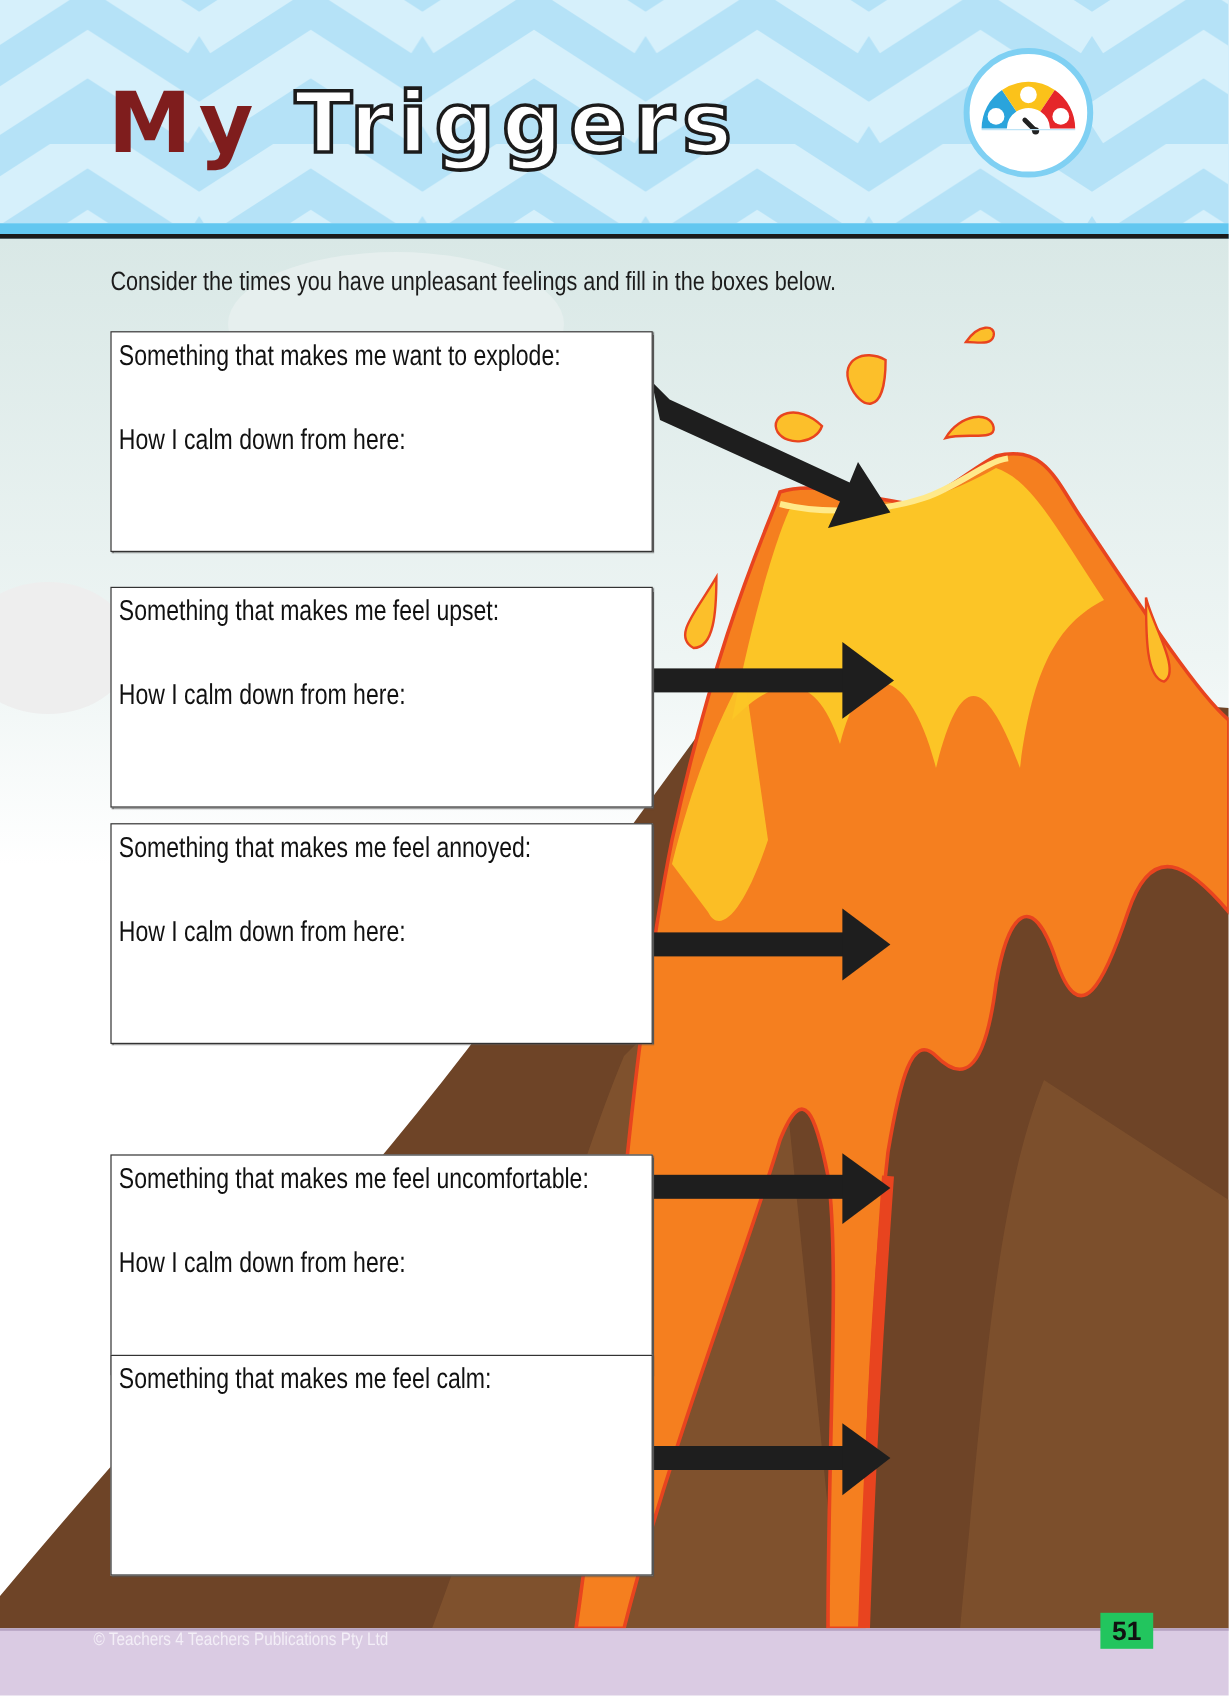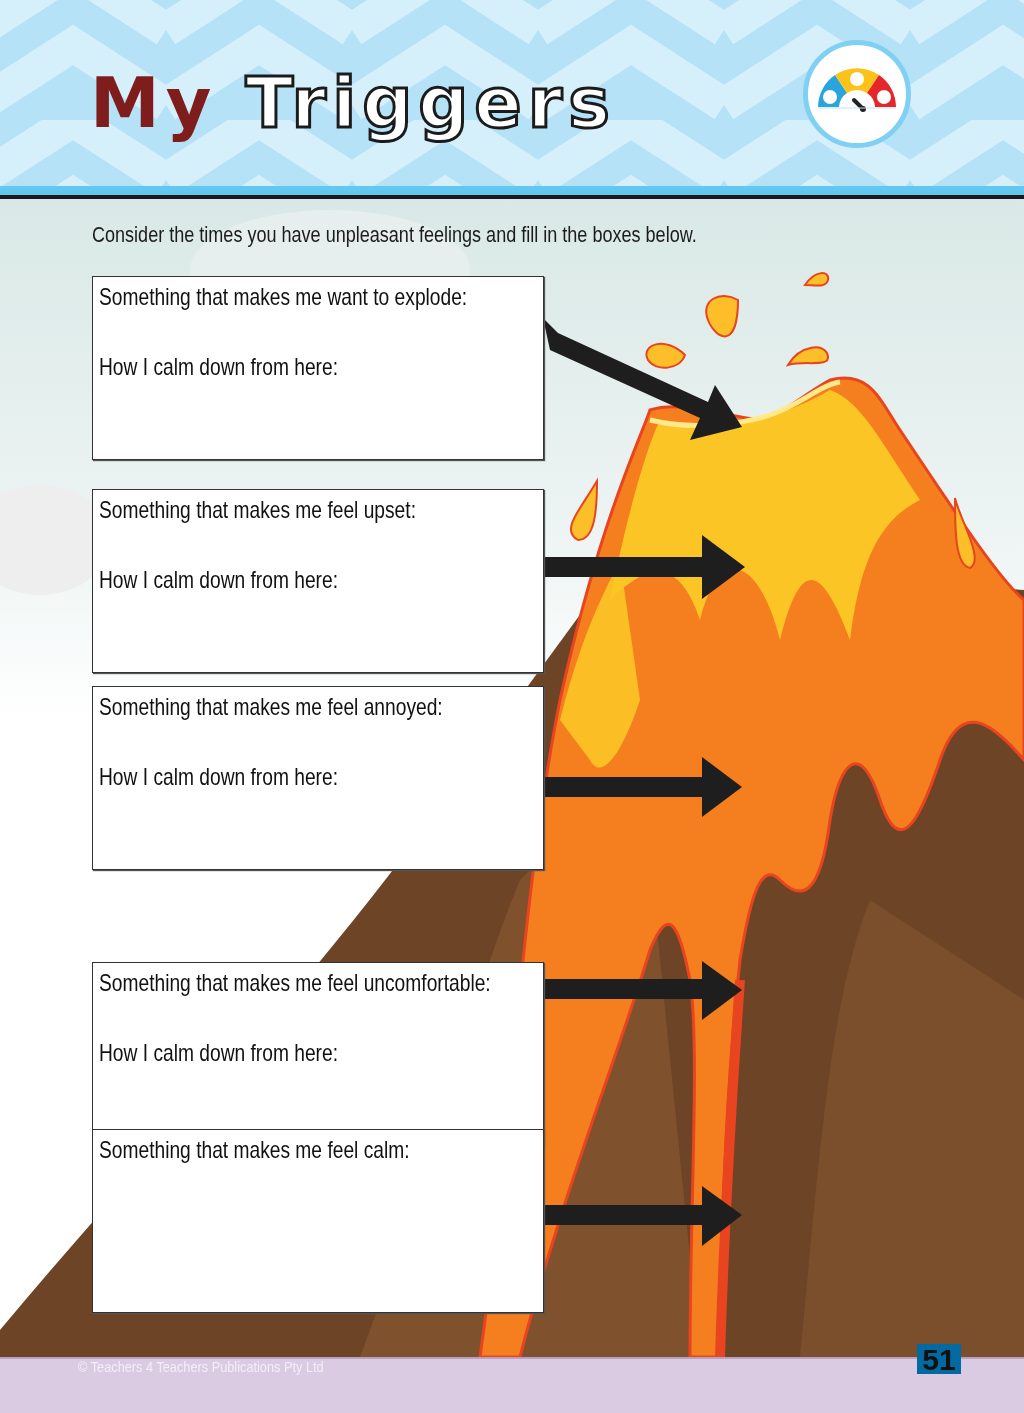--- a/index.html
+++ b/index.html
@@ -13,21 +13,21 @@
   .gauge{position:absolute;left:803px;top:40px;width:108px;height:108px;border-radius:50%;background:#fff;border:5px solid #7fd0f3;box-sizing:border-box;}
   .sky{position:absolute;left:0;top:199px;width:1024px;height:1160px;background:linear-gradient(#d9e8e6 0%,#eef5f4 30%,#ffffff 45%,#ffffff 100%);}
   .volcano{position:absolute;left:0;top:199px;}
   .intro{position:absolute;left:92px;top:222px;font-size:22px;color:#1c1c1c;transform:scaleX(0.82);transform-origin:left;white-space:nowrap;}
   .box{position:absolute;left:92px;width:450px;height:182px;background:#fff;border:1.5px solid #333;box-shadow:1px 1px 1px #555;}
   .box .q{position:absolute;left:6px;font-size:24px;color:#111;transform:scaleX(0.8);transform-origin:left;white-space:nowrap;}
   .box .q1{top:6px;}
   .box .q2{top:76px;}
   .footer{position:absolute;left:0;top:1357px;width:1024px;height:56px;background:#dacbe3;border-top:2px solid #b6a3c2;}
   .copyright{position:absolute;left:78px;top:1358px;font-size:15px;color:#f3eef7;transform:scaleX(0.85);transform-origin:left;white-space:nowrap;}
-  .pageno{position:absolute;left:917px;top:1344px;width:44px;height:30px;background:#0369a1;font-family:"Liberation Sans",sans-serif;font-weight:bold;font-size:30px;color:#111;text-align:center;line-height:32px;}
+  .pageno{position:absolute;left:917px;top:1344px;width:44px;height:30px;background:#22c55e;font-family:"Liberation Sans",sans-serif;font-weight:bold;font-size:22px;color:#111;text-align:center;line-height:32px;}
 </style>
 </head>
 <body>
 
 <div class="header">
   <svg class="chev" width="1024" height="186">
     <defs>
       <pattern id="zz" x="-20" y="-30" width="186" height="150" patternUnits="userSpaceOnUse">
         <polyline points="0,60 93,0 186,60" fill="none" stroke="#d6f0fb" stroke-width="34"></polyline>
         <polyline points="0,135 93,75 186,135" fill="none" stroke="#d6f0fb" stroke-width="34"></polyline>

